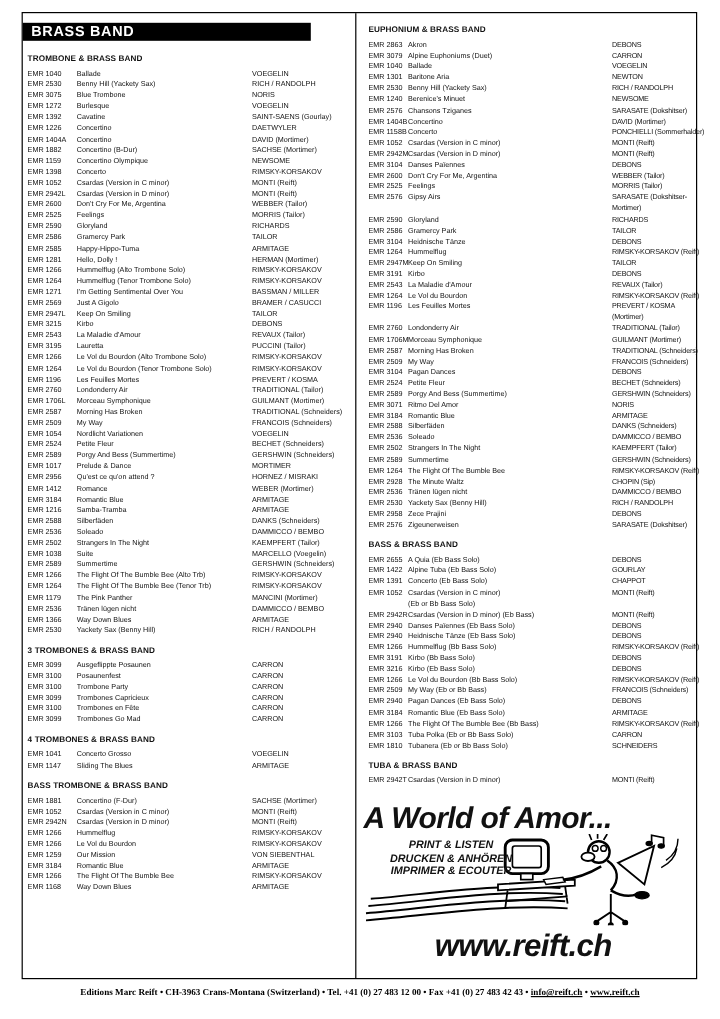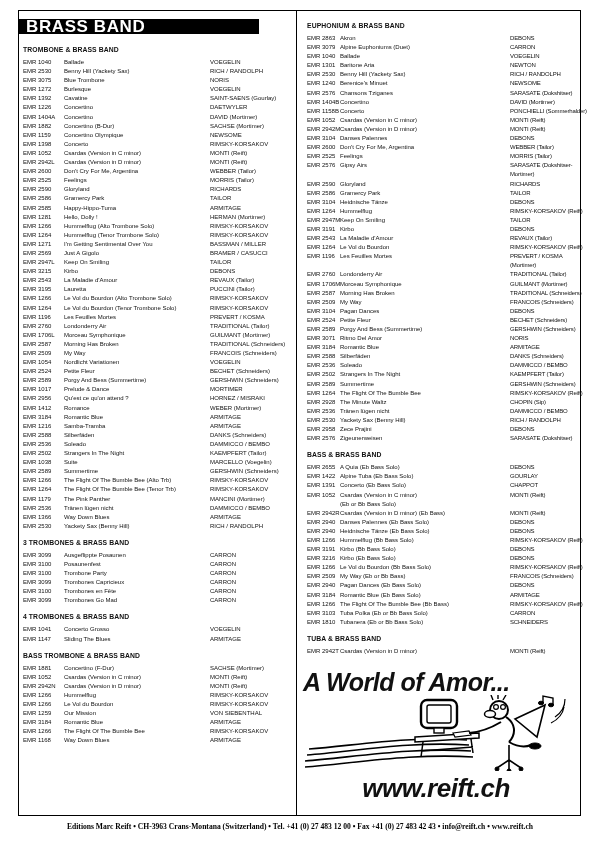--- a/index.html
+++ b/index.html
@@ -3,21 +3,21 @@
 <meta charset="utf-8">
 <style>
   html,body{margin:0;padding:0;background:#fff;}
   body{width:600px;height:849px;position:relative;font-family:"Liberation Sans",sans-serif;color:#111;}
   .page{position:absolute;inset:0;background:#fff;}
   .frame{position:absolute;left:18px;top:10px;width:563px;height:806px;border:1px solid #000;display:flex;box-sizing:border-box;}
   .col{box-sizing:border-box;}
   .col-left{width:278px;border-right:1px solid #000;padding:0 2px 0 0;}
   .col-right{flex:1;padding:11px 2px 0 6px;position:relative;}
   .banner{margin-top:8px;width:240px;height:15px;background:#000;color:#fff;
-          font-weight:bold;font-size:17px;line-height:15px;padding-left:7px;
+          font-weight:bold;font-size:12px;line-height:15px;padding-left:7px;
           letter-spacing:.6px;box-sizing:border-box;}
   .section-header{font-weight:bold;font-size:6.8px;line-height:8px;margin:8px 0 4px 4px;letter-spacing:.1px;}
   .col-left .section-header:first-child{margin-top:12px;}
   .col-right .section-header:first-child{margin-top:0;}
   .row{display:flex;font-size:6px;line-height:9.1px;padding-left:4px;}
   .cell{white-space:pre;}
   .no{width:41px;flex:none;}
   .title{flex:1;padding-right:2px;overflow:hidden;}
   .composer{width:84px;flex:none;}
   .col-right .no{width:33px;}
@@ -26,21 +26,21 @@
   .ad{position:absolute;left:6px;bottom:8px;width:266px;height:138px;}
   .ad-headline{font-weight:bold;font-style:italic;font-size:25px;letter-spacing:-0.5px;line-height:26px;white-space:nowrap;}
   .ad-art{position:relative;height:76px;}
   .ad-art svg{position:absolute;inset:0;}
   .ad-taglines{position:absolute;left:22px;top:4px;font-weight:bold;font-style:italic;
                font-size:9px;line-height:10.5px;text-align:center;white-space:nowrap;}
   .ad-url{font-weight:bold;font-style:italic;font-size:26px;text-align:center;letter-spacing:-0.5px;margin-top:2px;}
   
   .footer{position:absolute;left:0;top:822px;width:600px;text-align:center;
           font-family:"Liberation Serif",serif;font-weight:bold;font-size:7.6px;color:#000;white-space:pre;}
-  .footer .u{}
+  .footer .u{text-decoration:underline;}
 </style>
 </head>
 <body>
 
 <div class="page">
   <div class="frame">
 
     <div class="col col-left">
       <div class="banner">BRASS BAND</div>
       <div id="left-sections">
@@ -746,20 +746,25 @@
             <circle cx="194" cy="74" r="2" fill="#000"></circle>
             <circle cx="206" cy="76" r="2" fill="#000"></circle>
             <circle cx="218" cy="74" r="2" fill="#000"></circle>
 
             <ellipse cx="238" cy="8" rx="2.6" ry="1.8" fill="#000"></ellipse>
             <ellipse cx="248" cy="10" rx="2.6" ry="1.8" fill="#000"></ellipse>
             <path d="M240 8 L240 1 L250 3 L250 10" stroke-width="1.4"></path>
 
             <path d="M252 22 C 258 18, 262 12, 262 4 M248 28 C 256 24, 260 18, 261 12" stroke-width="1.2"></path>
           </svg>
+          <div class="ad-taglines">
+            <div>PRINT &amp; LISTEN</div>
+            <div>DRUCKEN &amp; ANHÖREN</div>
+            <div>IMPRIMER &amp; ECOUTER</div>
+          </div>
         </div>
         <div class="ad-url">www.reift.ch</div>
       </div>
     </div>
   </div>
 
   <div class="footer"><span>Editions Marc Reift • CH-3963 Crans-Montana (Switzerland) • Tel. +41 (0) 27 483 12 00 • Fax +41 (0) 27 483 42 43 • </span><span class="u">info@reift.ch</span><span> • </span><span class="u">www.reift.ch</span></div>
 </div>
 
 </body></html>

